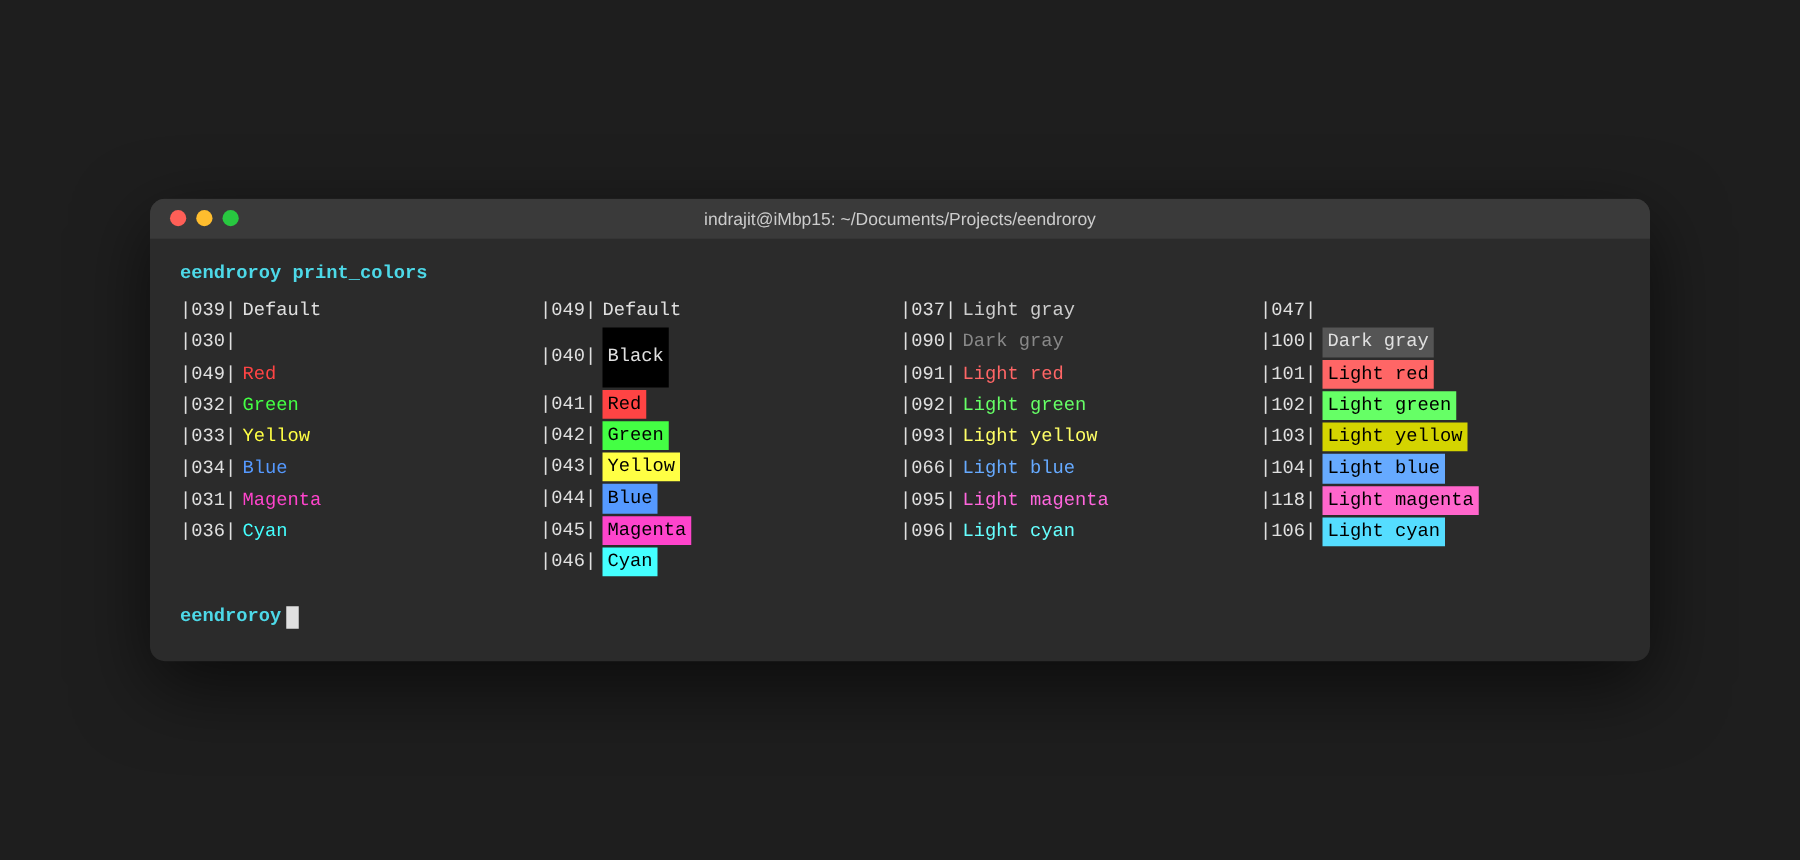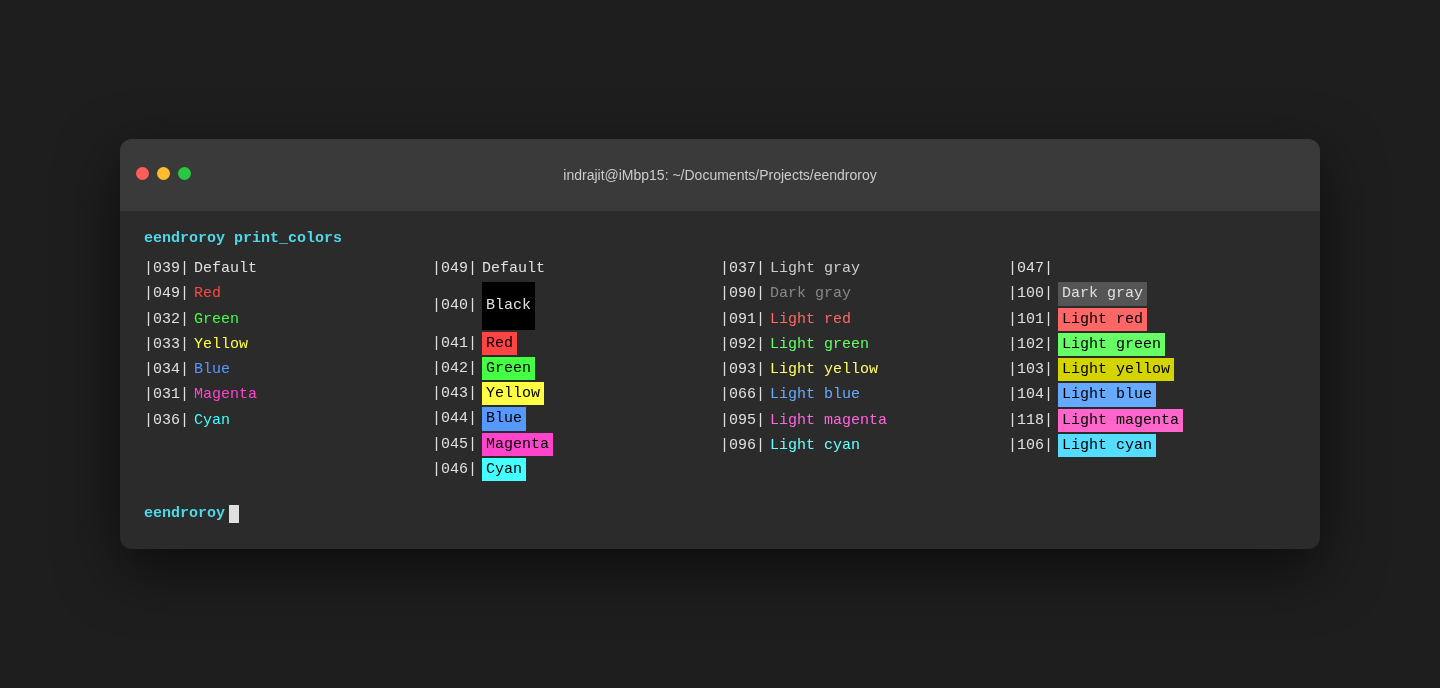--- a/index.html
+++ b/index.html
@@ -13,23 +13,23 @@
     }
     .window {
       width: 1200px;
       background: #2b2b2b;
       border-radius: 12px;
       overflow: hidden;
       box-shadow: 0 20px 60px rgba(0,0,0,0.6);
     }
     .titlebar {
       background: #3a3a3a;
-      padding: 28px 16px;
-      display: flex;
-      align-items: flex-start;
+      padding: 8px 16px;
+      display: flex;
+      align-items: center;
       justify-content: center;
       position: relative;
     }
     .traffic-lights {
       position: absolute;
       left: 16px;
       display: flex;
       gap: 8px;
     }
     .btn-close { width: 13px; height: 13px; border-radius: 50%; background: #ff5f57; }
@@ -135,20 +135,24 @@
   </div>
   <div class="terminal">
     <div class="prompt-cmd">eendroroy print_colors</div>
     <div class="color-table" id="color-table">
         <div class="col">
           <div class="row">
             <span class="code">|039|</span>
             <span class="label fg-default">Default</span>
           </div>
           <div class="row">
+            <span class="code">|030|</span>
+            <span class="label fg-default"></span>
+          </div>
+          <div class="row">
             <span class="code">|049|</span>
             <span class="label fg-red">Red</span>
           </div>
           <div class="row">
             <span class="code">|032|</span>
             <span class="label fg-green">Green</span>
           </div>
           <div class="row">
             <span class="code">|033|</span>
             <span class="label fg-yellow">Yellow</span>

